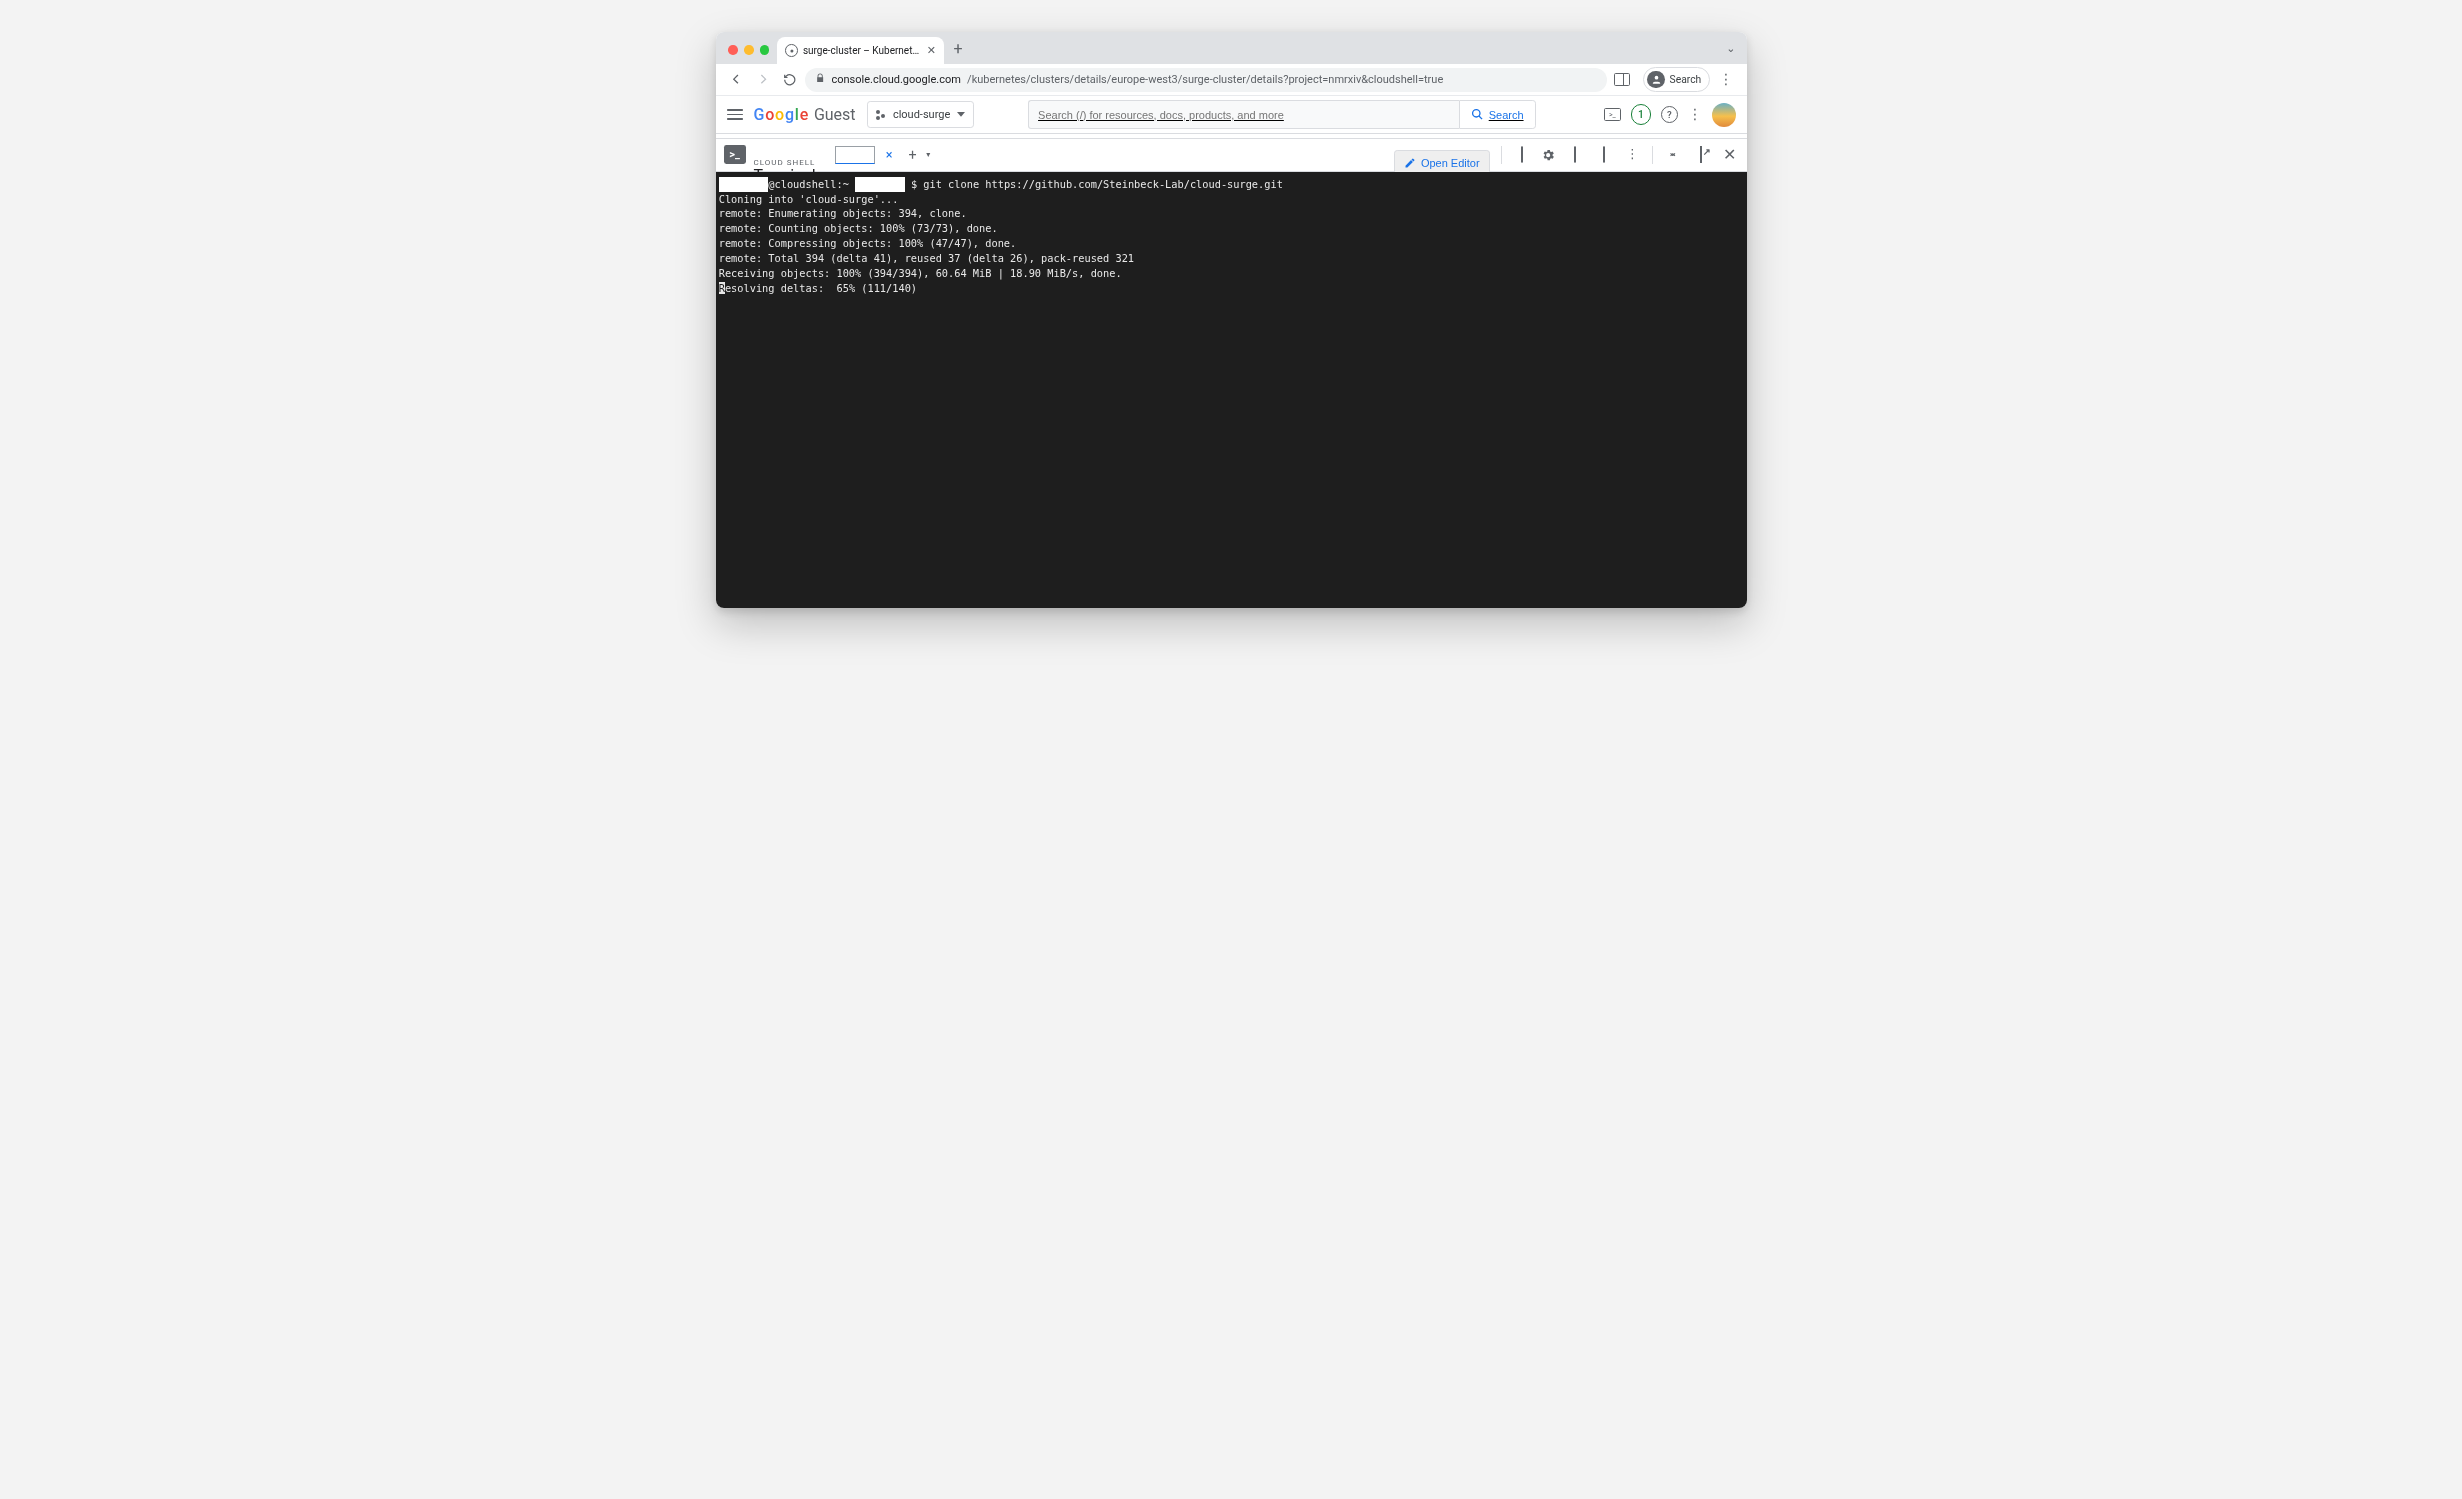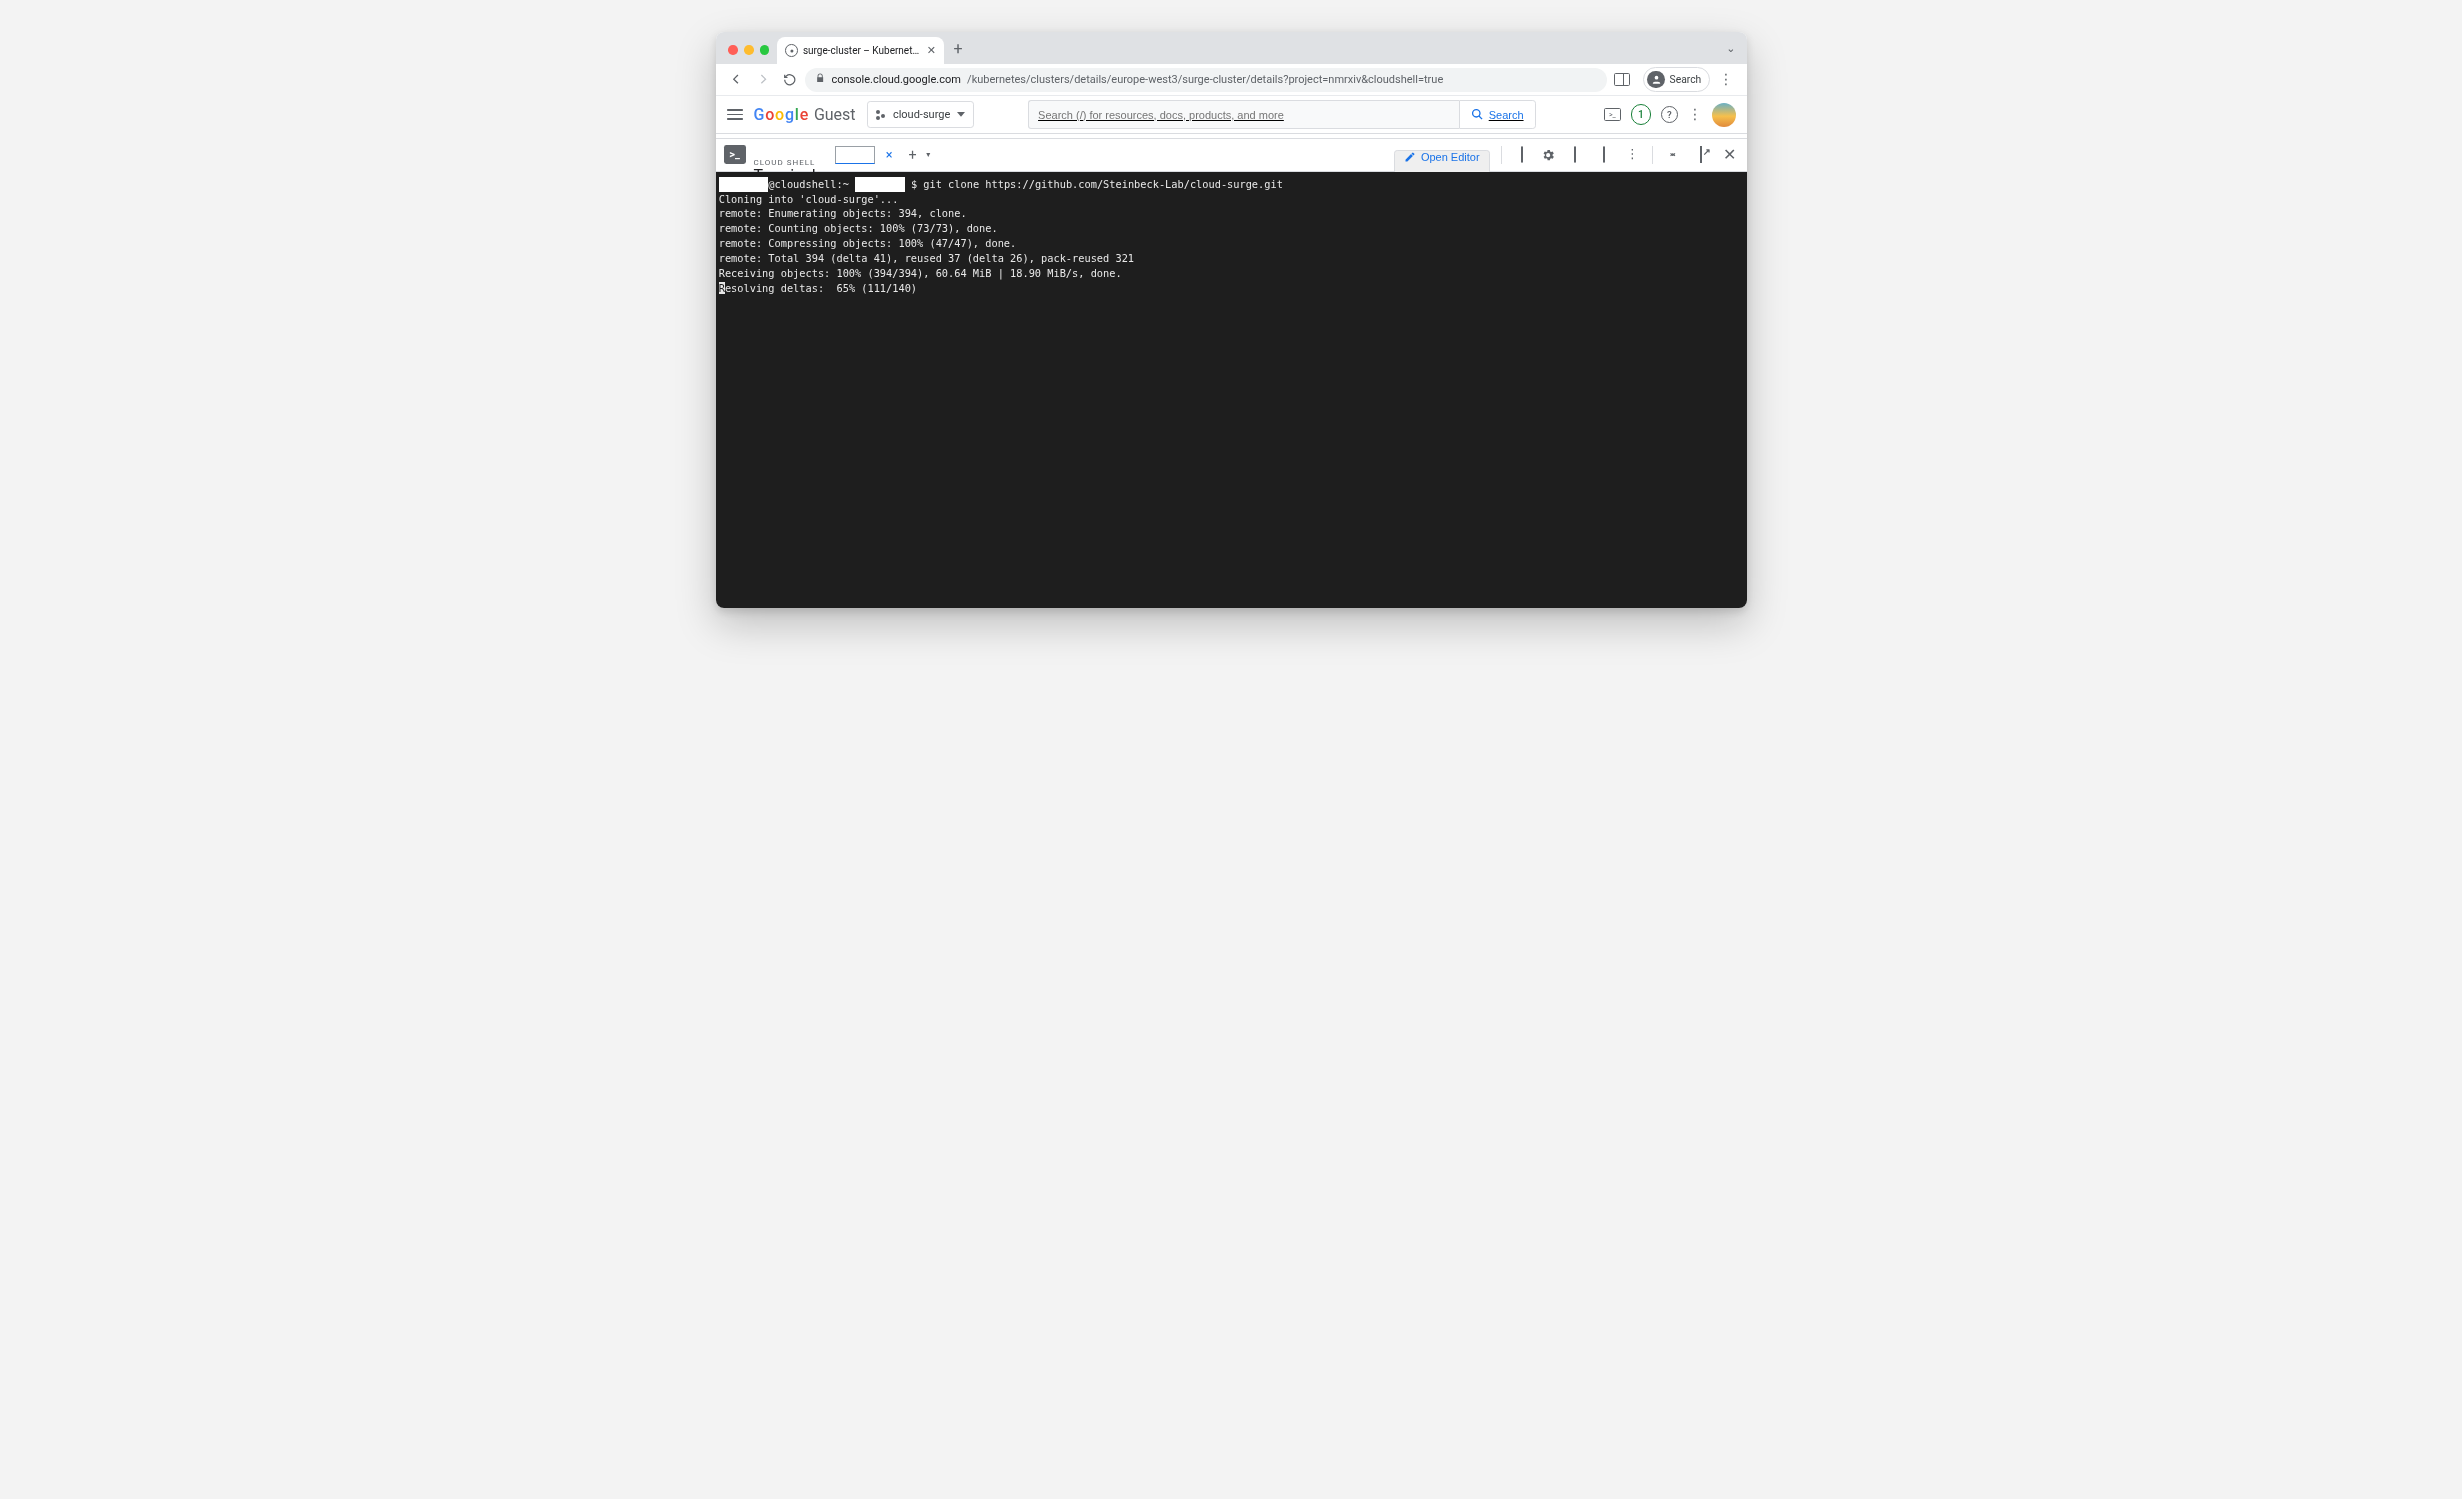--- a/index.html
+++ b/index.html
@@ -126,21 +126,21 @@
   }
   .shell-logo{width:22px;height:19px;background:#5f6368;border-radius:2.4px;display:flex;align-items:center;justify-content:center;color:#fff;font-size:11px;font-weight:600;}
   .shell-titles{display:flex;flex-direction:column;line-height:1.15;margin-top:34px;}
   .shell-sub{font-size:8px;letter-spacing:1px;color:#5f6368;text-transform:uppercase;}
   .shell-main{font-size:16px;color:#202124;}
   .shell-tab{border:0.8px solid #9aa0a6;border-bottom:1.6px solid #1a73e8;height:17.5px;min-width:40px;margin-left:11px;}
   .shell-tab-x{color:#1a73e8;font-size:12.7px;margin-left:3.2px;}
   .shell-plus{color:#5f6368;font-size:14.3px;font-weight:400;margin-left:8px;}
   .plus-caret{font-size:8px;color:#5f6368;margin-left:1.6px;}
   .shell-right{margin-left:auto;display:flex;align-items:center;gap:11px;}
-  .editor-btn{border:0.8px solid #dadce0;border-radius:3.2px;height:25.4px;display:flex;gap:4.8px;padding:0 9.5px;color:#1a73e8;font-size:11px;font-weight:500;margin-top:16px;}
+  .editor-btn{border:0.8px solid #dadce0;border-radius:3.2px;height:25.4px;display:flex;align-items:center;gap:4.8px;padding:0 9.5px;color:#1a73e8;font-size:11px;font-weight:500;margin-top:16px;}
   .vsep{width:0.8px;height:17.5px;background:#dadce0;}
   .tool-ico{color:#5f6368;font-size:12.7px;width:17.5px;text-align:center;}
   .keyb{width:16px;height:11px;border:1.2px solid #5f6368;border-radius:1.6px;}
   .gear{width:14.3px;height:14.3px;position:relative;}
   .gear svg{width:14.3px;height:14.3px;fill:#5f6368;}
   .web-prev{width:16px;height:11px;border:1.2px solid #5f6368;border-radius:1.6px;position:relative;}
   .web-prev::after{content:'';position:absolute;top:0;left:0;right:0;height:2.4px;background:#5f6368;}
   .layout-ico{width:16px;height:11px;border:1.2px solid #5f6368;border-radius:1.6px;position:relative;}
   .layout-ico::after{content:'';position:absolute;bottom:0;left:0;right:0;height:3.2px;background:#5f6368;}
   .coll{font-size:12px;line-height:.5;color:#5f6368;display:flex;flex-direction:column;}

